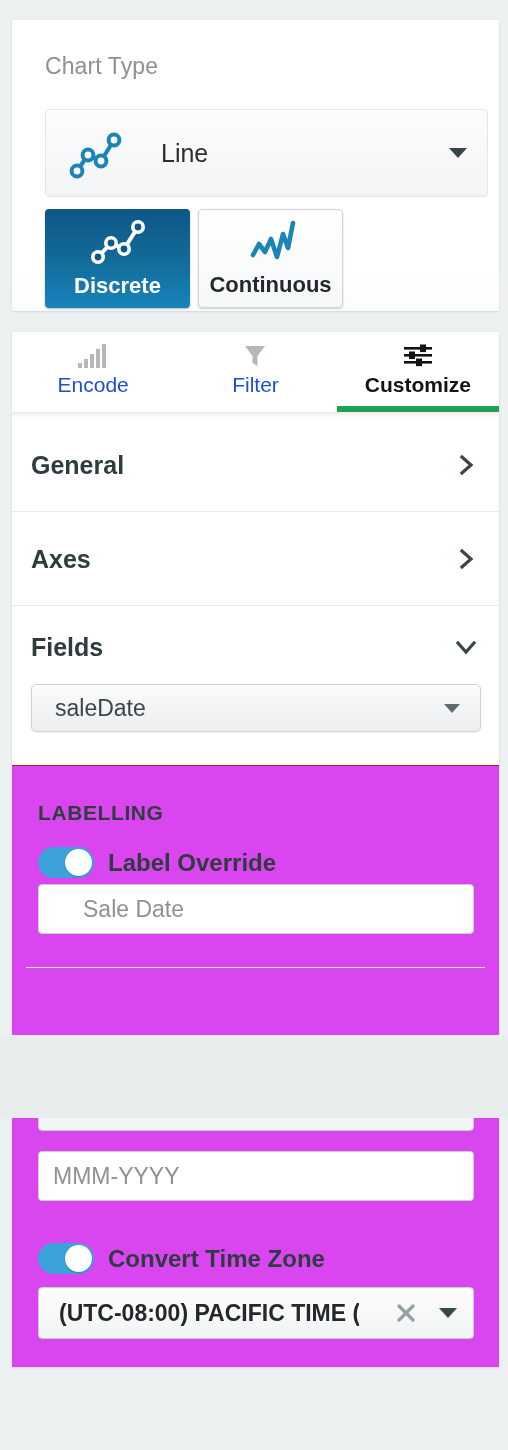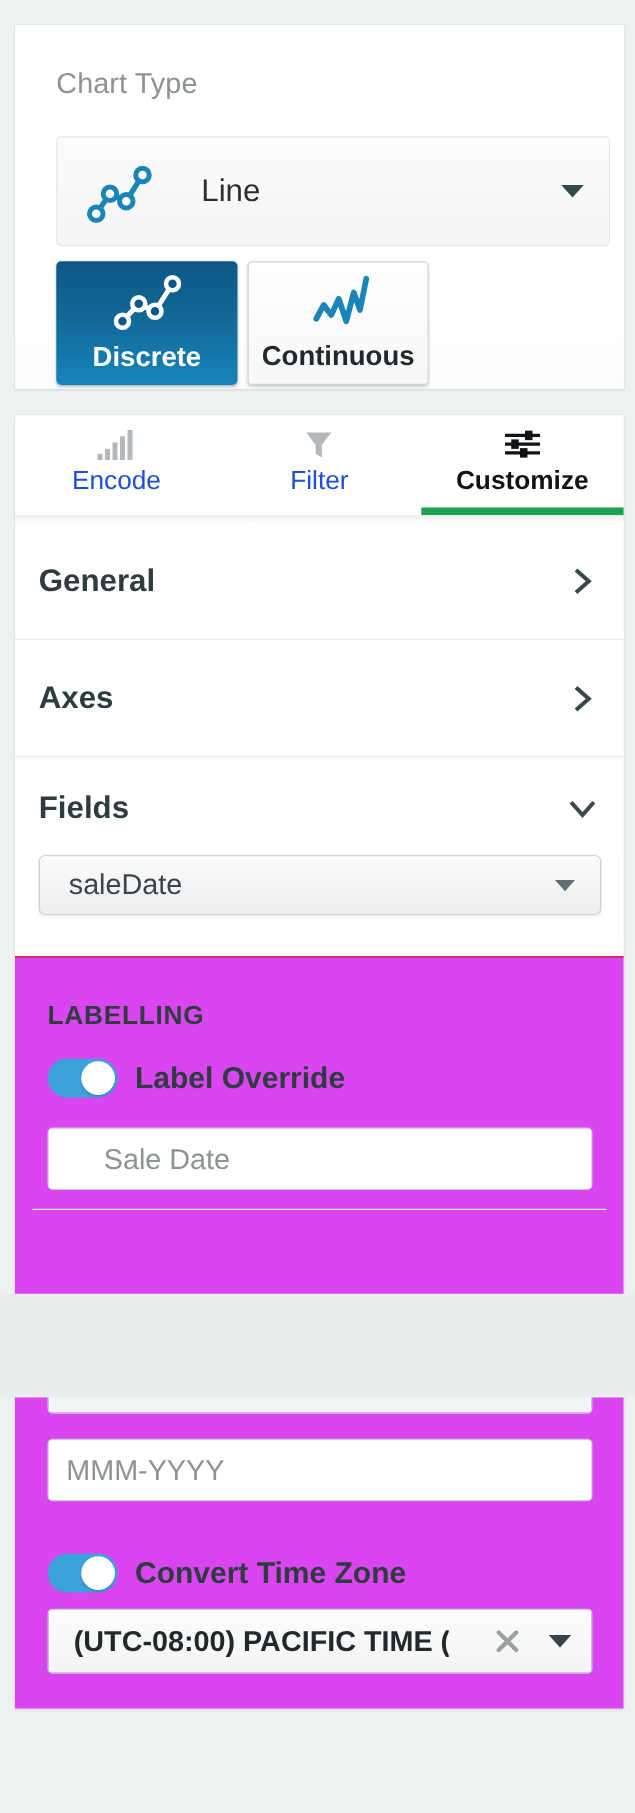--- a/index.html
+++ b/index.html
@@ -307,21 +307,21 @@
     background: #ffffff;
     border: 1px solid #c9cfd0;
     border-radius: 4px;
     font-family: "Liberation Sans", sans-serif;
     font-size: 23px;
     color: #3d4447;
     padding: 0 14px;
     outline: none;
   }
   .tinput::placeholder { color: #8d9294; }
-  #input-label-override { top: 136px; padding-left: 44px; }
+  #input-label-override { top: 118px; padding-left: 44px; }
   #input-format-pattern { top: 385px; }
 
   
   #format-label-wrap {
     position: absolute;
     left: 26px; top: 277px;
     height: 28px;
   }
   #format-label-wrap .flbl {
     font-size: 23px;

